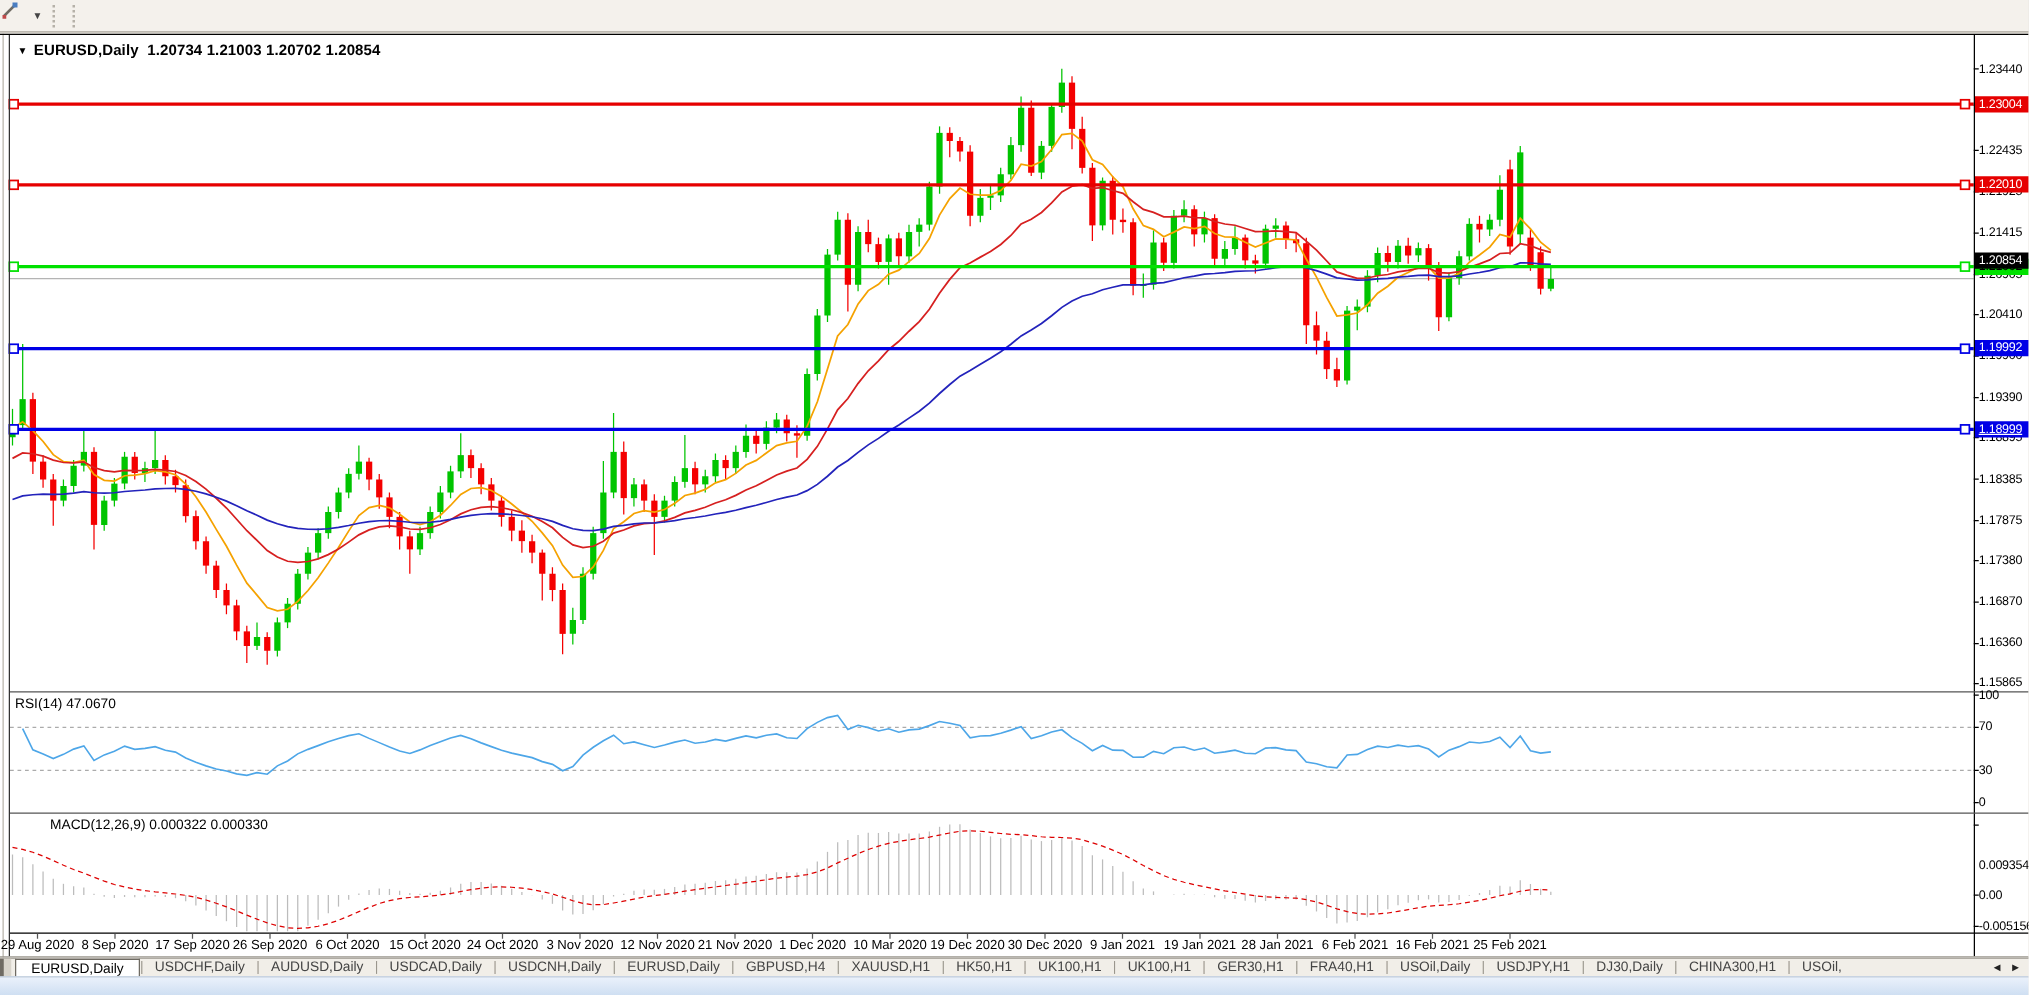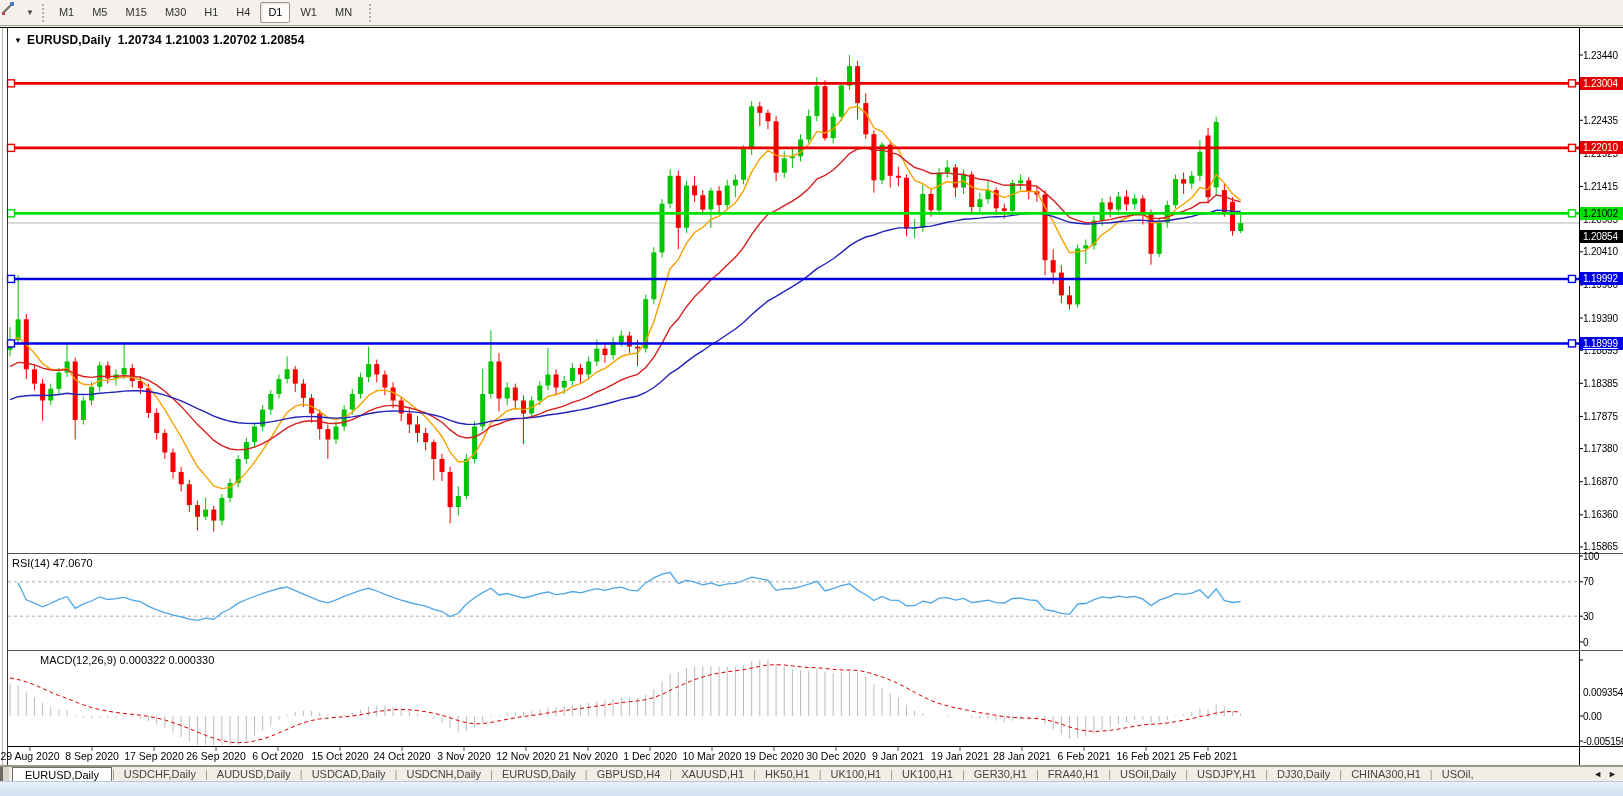--- a/index.html
+++ b/index.html
@@ -47,31 +47,20 @@
   <div id="toolbar">
     <span id="drawicon">
       <svg width="16" height="16">
         <line x1="3" y1="13" x2="12" y2="4" stroke="#6f6b63" stroke-width="2"></line>
         <rect x="10" y="2" width="4" height="4" fill="#4a7dc0"></rect>
         <rect x="2" y="12" width="3" height="3" fill="#c04a4a"></rect>
       </svg>
     </span>
     <span id="drawcaret">▼</span>
     <span class="tb-sep"></span>
-    <span id="tf-buttons" style="display:flex;">
-        <span class="tb-btn">M1</span>
-        <span class="tb-btn">M5</span>
-        <span class="tb-btn">M15</span>
-        <span class="tb-btn">M30</span>
-        <span class="tb-btn">H1</span>
-        <span class="tb-btn">H4</span>
-        <span class="tb-btn active">D1</span>
-        <span class="tb-btn">W1</span>
-        <span class="tb-btn">MN</span>
-      </span>
     <span class="tb-sep"></span>
   </div>
 
   <div id="chartwin">
     <div class="frame-edge" style="left:2px;top:0;width:1px;height:740px;"></div>
   </div>
 
   <svg id="chart-svg" width="1623" height="796">
       <line x1="8" y1="222.95917862444432" x2="1579" y2="222.95917862444432" stroke="#b4b4b4" stroke-width="1"></line>
       <line x1="8" y1="581.8" x2="1579" y2="581.8" stroke="#ababab" stroke-width="1" stroke-dasharray="3 3"></line>
@@ -630,21 +619,21 @@
       <div class="ytick" style="top: 410.925px;">1.17875</div>
       <div class="ytick" style="top: 443.071px;">1.17380</div>
       <div class="ytick" style="top: 476.192px;">1.16870</div>
       <div class="ytick" style="top: 509.313px;">1.16360</div>
       <div class="ytick" style="top: 541.46px;">1.15865</div>
       <div class="ytag" style="top: 76.8315px; background: rgb(230, 0, 0); color: rgb(255, 255, 255);">1.23004</div>
       <div class="ytag" style="top: 141.385px; background: rgb(230, 0, 0); color: rgb(255, 255, 255);">1.22010</div>
       <div class="ytag" style="top: 206.848px; background: rgb(0, 225, 0); color: rgb(0, 0, 0);">1.21002</div>
       <div class="ytag" style="top: 272.44px; background: rgb(0, 0, 230); color: rgb(255, 255, 255);">1.19992</div>
       <div class="ytag" style="top: 336.929px; background: rgb(0, 0, 230); color: rgb(255, 255, 255); text-decoration: underline;">1.18999</div>
-      <div class="ytag" style="top: 230px; background: rgb(0, 0, 0); color: rgb(255, 255, 255);">1.20854</div>
+      <div class="ytag" style="top: 202px; background: rgb(0, 0, 0); color: rgb(255, 255, 255);">1.20854</div>
       <div class="ytick" style="top: 550.5px;">100</div>
       <div class="ytick" style="top: 576.3px;">70</div>
       <div class="ytick" style="top: 610.7px; text-align: right;">30</div>
       <div class="ytick" style="top: 636.5px;">0</div>
       <div class="ytick" style="top: 687px;">0.009354</div>
       <div class="ytick" style="top: 710.5px;">0.00</div>
       <div class="ytick" style="top: 735.5px;">-0.005156</div>
     </div>
   <div id="xaxis">
       <div class="xlab" style="left: 30px;">29 Aug 2020</div>

